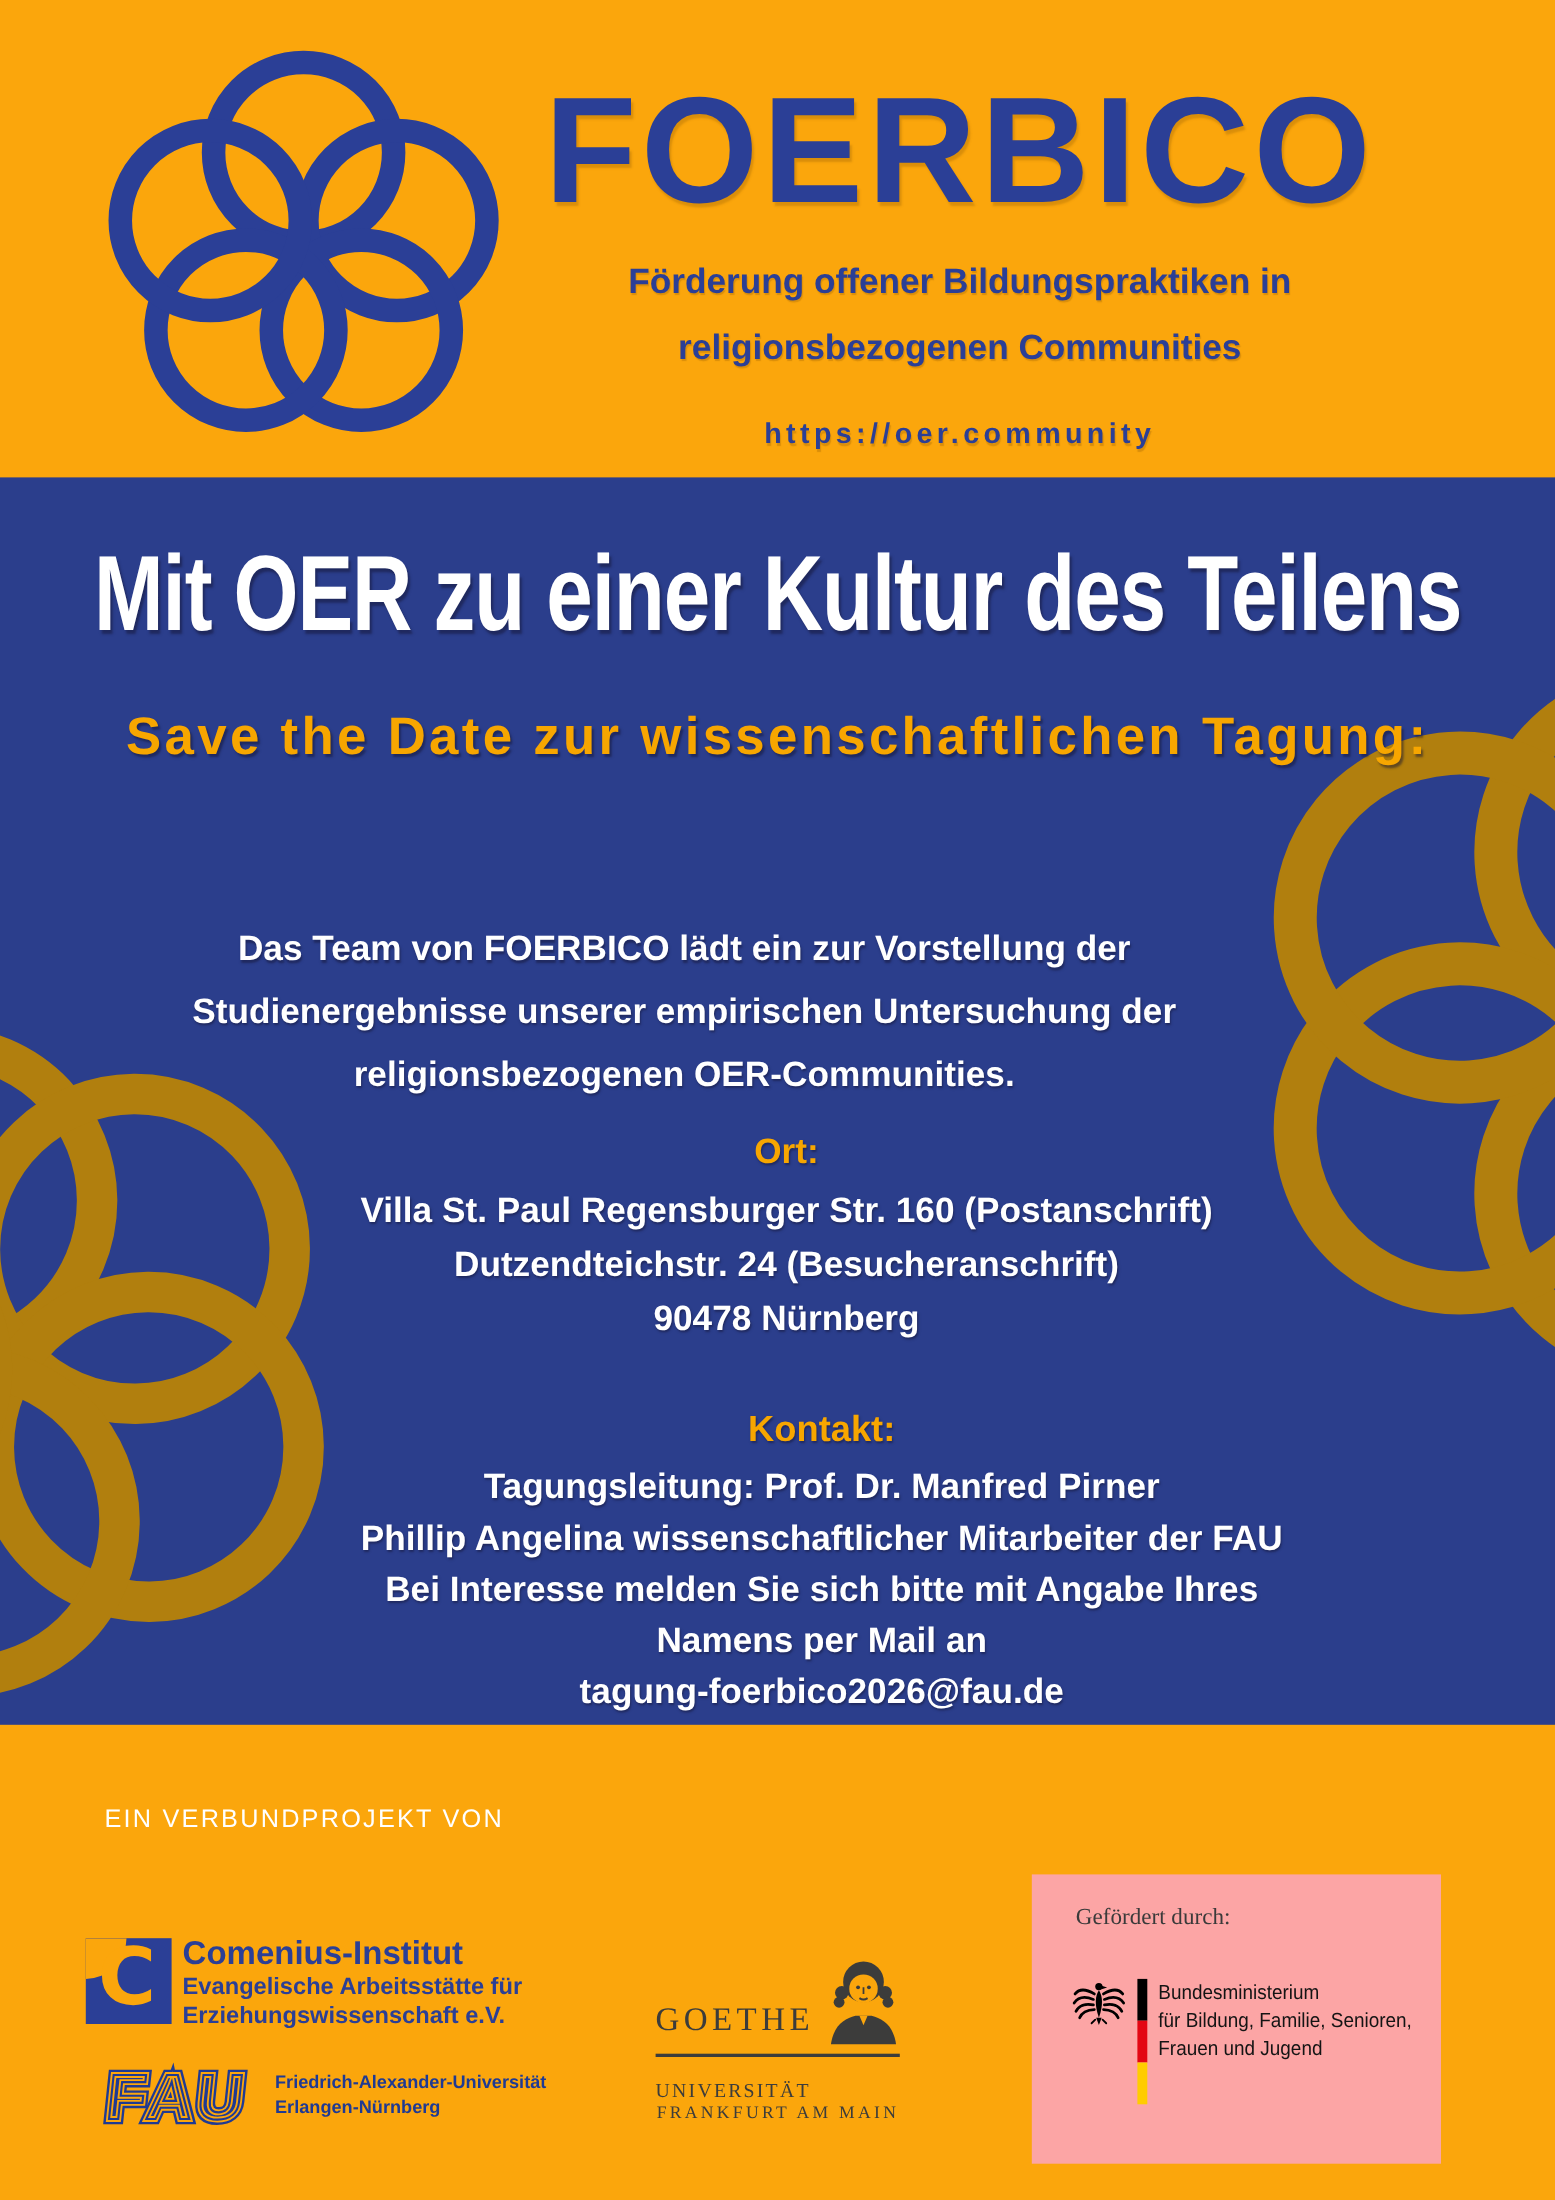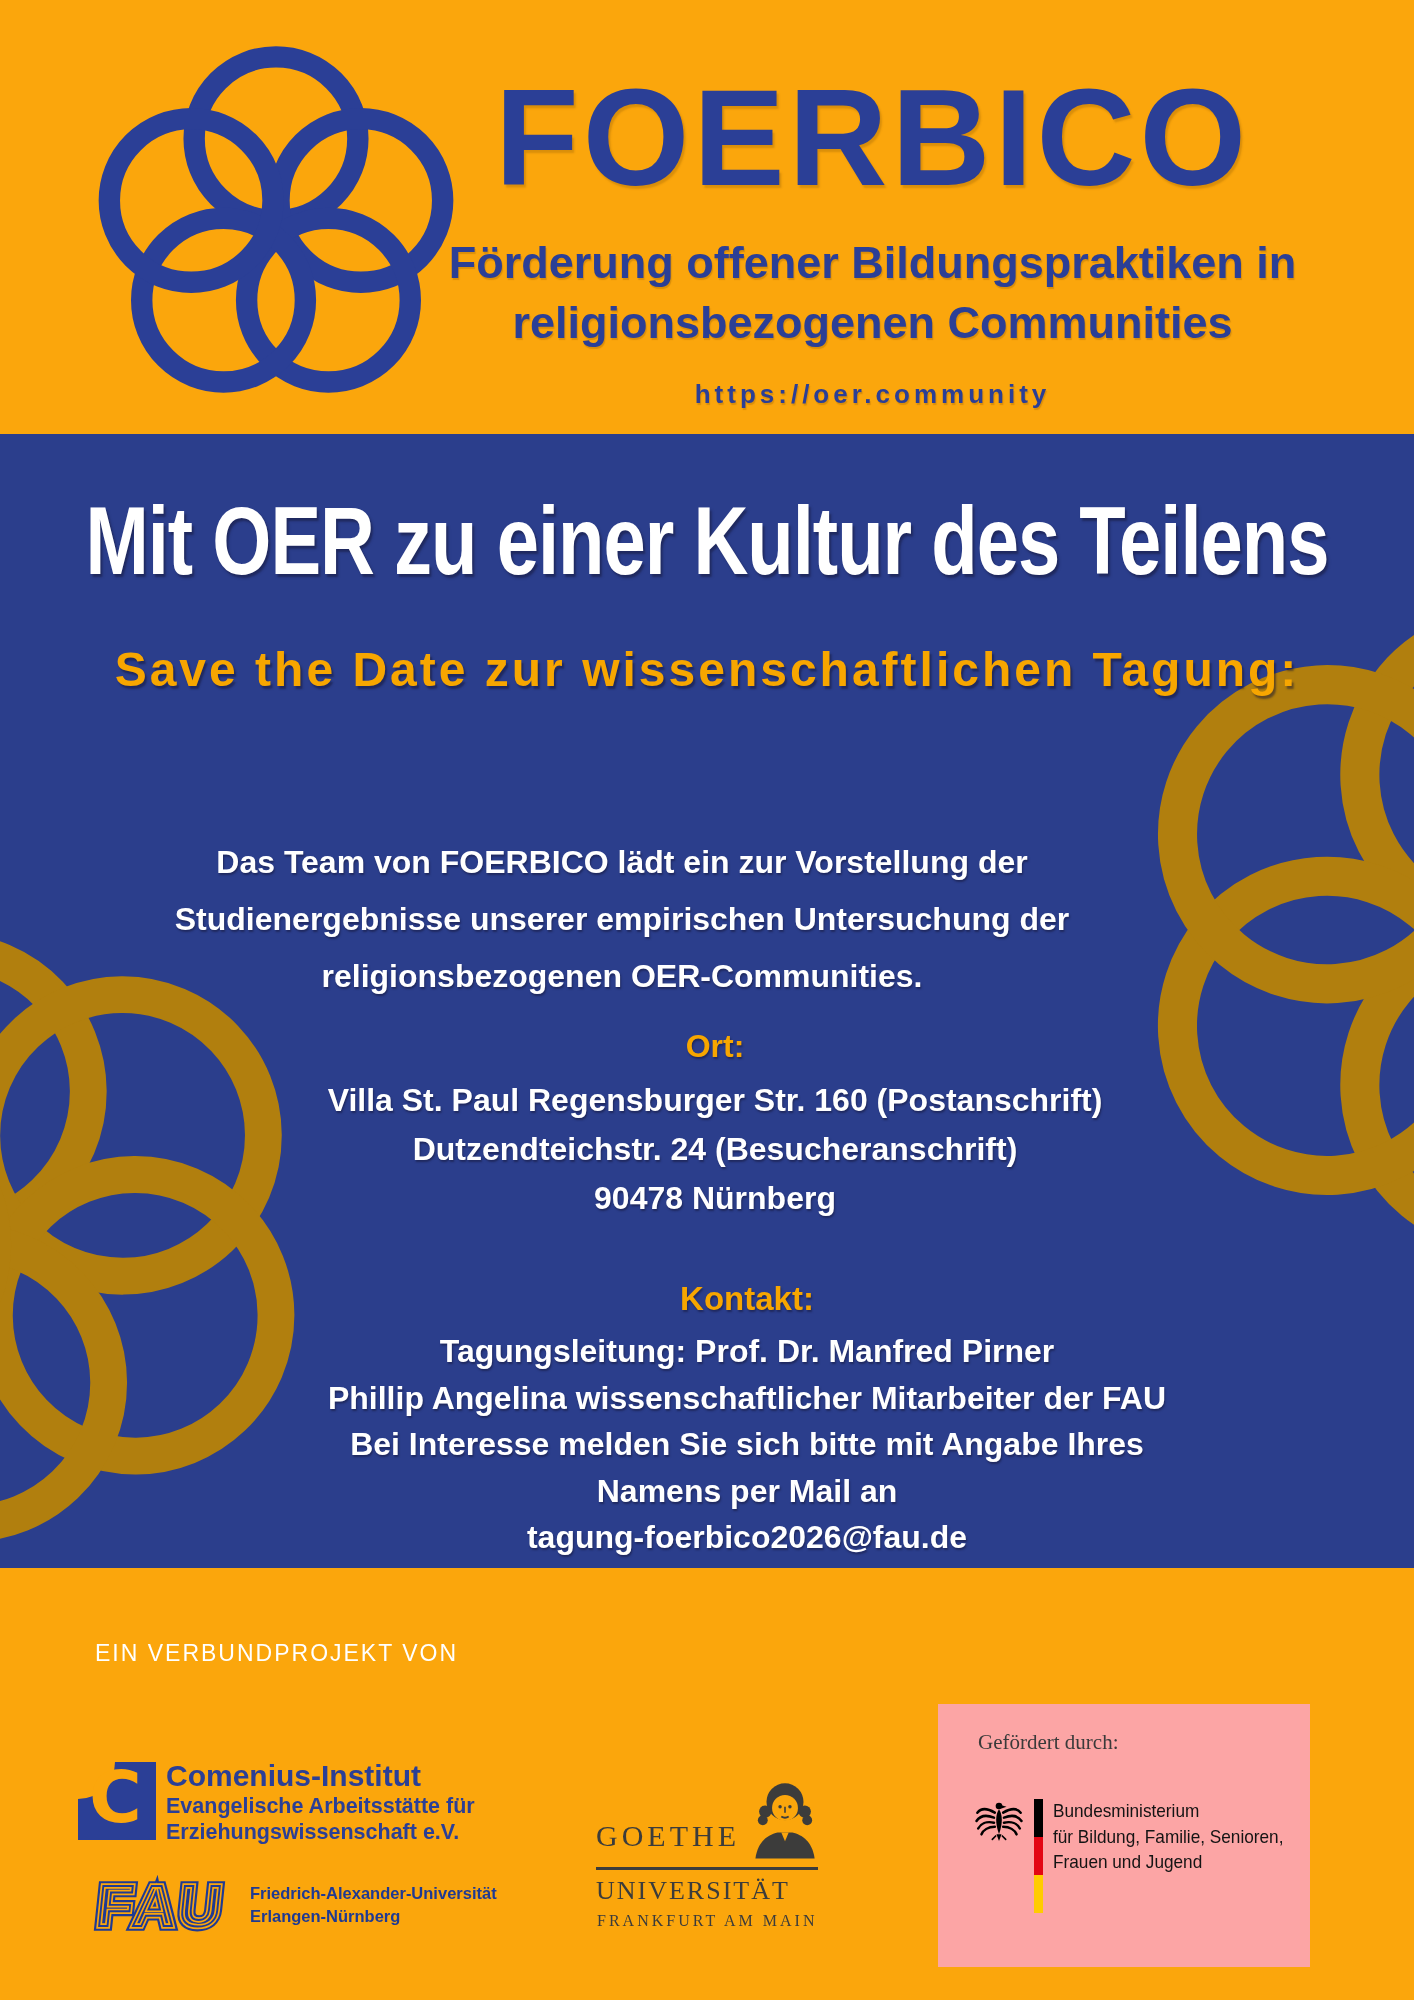--- a/index.html
+++ b/index.html
@@ -14,21 +14,21 @@
        font-family:"Liberation Sans",sans-serif;background:var(--orange);}
   #poster{position:absolute;inset:0;}
 
   
   .header{position:absolute;top:0;left:0;width:1414px;height:434px;background:var(--orange);overflow:hidden;}
   .logo{position:absolute;left:90px;top:42px;width:372px;height:372px;}
   .head-text{position:absolute;left:420px;top:0;width:905px;height:434px;color:var(--logo-blue);text-align:center;}
   .head-text>div{position:absolute;left:0;width:100%;}
   .title{top:66px;font-size:137px;font-weight:800;letter-spacing:4px;line-height:1.05;
          text-shadow:2px 3px 2px rgba(120,70,0,0.25);}
-  .sub{font-weight:700;font-size:45px;text-shadow:1px 2px 1px rgba(120,70,0,0.25);}
+  .sub{font-weight:700;font-size:32px;text-shadow:1px 2px 1px rgba(120,70,0,0.25);}
   .s1{top:237px;}
   .s2{top:297px;}
   .url{top:345px;font-size:26px;font-weight:700;letter-spacing:4px;text-shadow:1px 2px 1px rgba(120,70,0,0.25);margin-top:34px;}
 
   
   .main{position:absolute;top:434px;left:0;width:1414px;height:1353px;background:var(--blue);overflow:hidden;color:#fff;}
   .main .txt{position:absolute;text-align:center;}
   .heading{top:50px;left:0;width:1414px;font-size:76px;font-weight:800;letter-spacing:-1px;
            transform:scaleY(1.28);transform-origin:50% 0;
            text-shadow:2px 3px 2px rgba(20,20,50,0.5);}
@@ -61,21 +61,21 @@
   .ci-text{position:absolute;left:88px;top:-3px;color:var(--logo-blue);white-space:nowrap;}
   .ci-name{font-size:30px;font-weight:800;line-height:34px;}
   .ci-sub{font-size:21.5px;font-weight:700;line-height:26px;}
   .fau{position:absolute;left:78px;top:306px;}
   .fau-text{position:absolute;left:172px;top:8px;color:#1F3A93;font-size:16.5px;font-weight:700;line-height:23px;white-space:nowrap;}
   .goethe{position:absolute;left:558px;top:215px;width:340px;height:140px;color:#3C3C3B;}
   .goethe>div{position:absolute;font-family:"Liberation Serif",serif;white-space:nowrap;}
   .g1{left:38px;top:36px;font-size:30px;letter-spacing:4px;}
   .goethe-portrait{position:absolute;left:190px;top:-4px;}
   .g-line{left:38px;top:84px;width:222px;height:3px;background:#3C3C3B;}
-  .g2{left:38px;top:93px;font-size:26px;letter-spacing:2px;}
+  .g2{left:38px;top:107px;font-size:18px;letter-spacing:2px;}
   .g3{left:39px;top:129px;font-size:16px;letter-spacing:3px;}
   .funding-box{position:absolute;left:938px;top:136px;width:372px;height:263px;background:#fca5a5;}
   .funding-label{position:absolute;left:40px;top:26px;font-family:"Liberation Serif",serif;font-size:21px;color:#3a3a3a;}
   .eagle{position:absolute;left:36px;top:92px;}
   .flag-bar{position:absolute;left:96px;top:95px;width:9px;height:114px;}
   .flag-bar div{width:9px;height:38px;}
   .fb-black{background:#000;}
   .fb-red{background:#E30613;}
   .fb-gold{background:#FFCC00;}
   .ministry{position:absolute;left:115px;top:94px;font-size:18.5px;line-height:25.5px;color:#141414;

